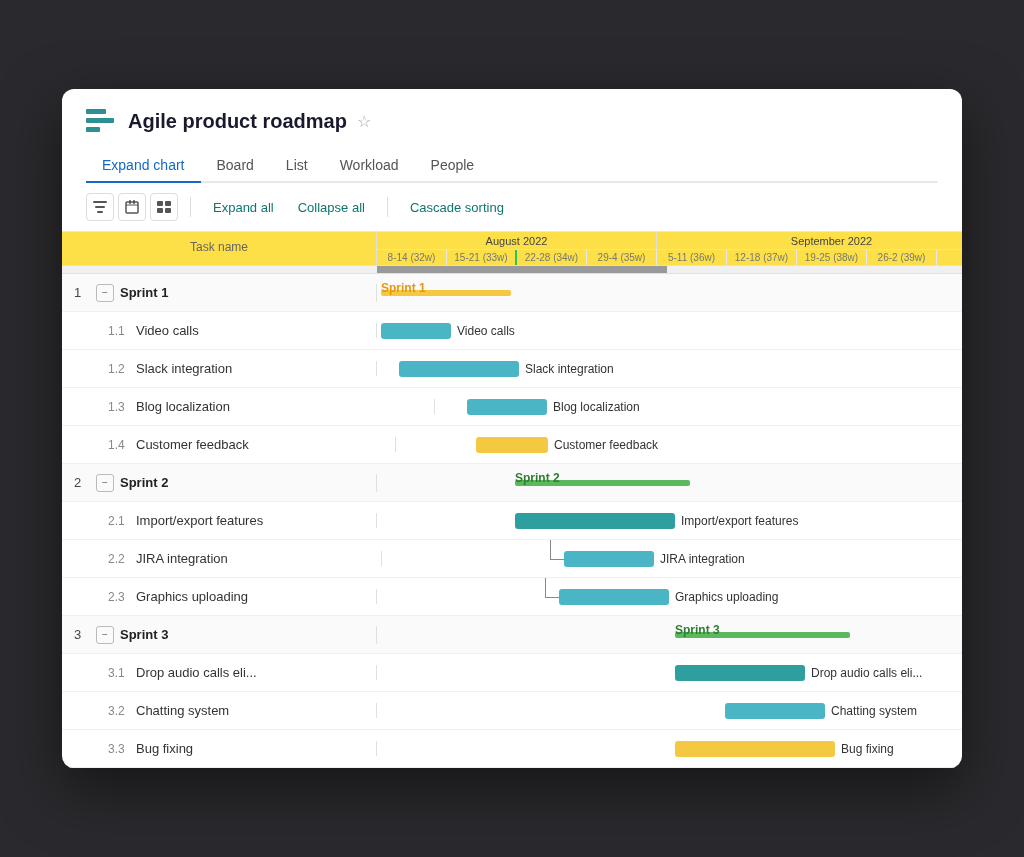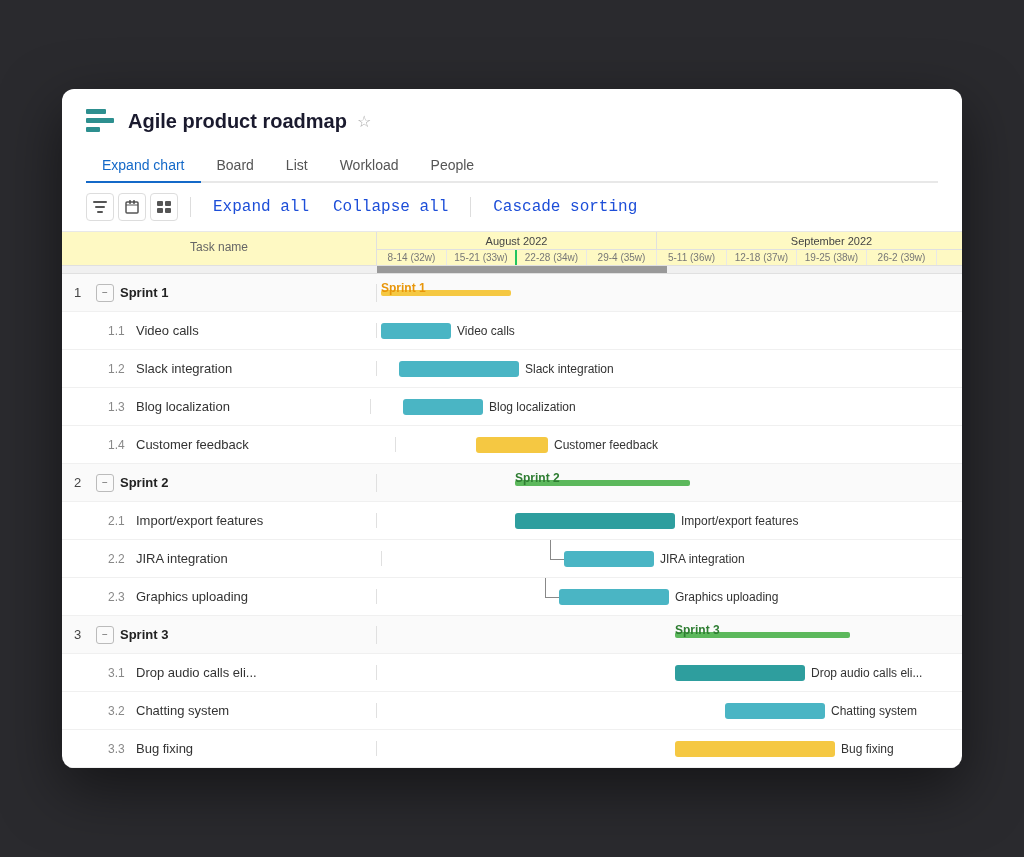--- a/index.html
+++ b/index.html
@@ -80,25 +80,24 @@
       color: #555;
     }
     .toolbar-divider {
       width: 1px;
       height: 20px;
       background: #ddd;
       margin: 0 8px;
     }
     .toolbar-btn {
       padding: 4px 10px;
-      font-size: 16px;
-      color: #1d4ed8;
+      font-size: 13px;
+      color: #0f766e;
       cursor: pointer;
       border-radius: 4px;
-      font-family: Liberation Mono, monospace;
     }
     .gantt-container {
       display: flex;
       overflow: hidden;
     }
     .task-num {
       font-size: 12px;
       color: #888;
       width: 28px;
       flex-shrink: 0;
@@ -201,21 +200,21 @@
     <div class="toolbar-btn">Expand all</div>
     <div class="toolbar-btn">Collapse all</div>
     <div class="toolbar-divider"></div>
     <div class="toolbar-btn">Cascade sorting</div>
   </div>
 
   <div class="gantt-container">
 
     <div style="display:flex; flex-direction:column; width:100%; overflow:hidden;">
 
-      <div style="display:flex; border-bottom:1px solid #e0e0e0; background:#fef9c3;">
+      <div style="display:flex; border-bottom:1px solid #e0e0e0; background:#fde047;">
         <div style="width:315px; flex-shrink:0; padding:8px 16px; font-size:12px; color:#666; border-right:1px solid #e0e0e0; text-align:center;">Task name</div>
 
         <div style="display:flex; flex-direction:column; flex-shrink:0;">
           <div style="text-align:center; font-size:11px; color:#444; padding:3px 0 2px; border-bottom:1px solid #e0e0e0; border-right:1px solid #e0e0e0; width:280px;">August 2022</div>
           <div style="display:flex;">
             <div style="min-width:70px;font-size:10px;color:#777;padding:2px 4px;border-right:1px solid #e8e8e8;text-align:center;">8-14 (32w)</div>
             <div style="min-width:70px;font-size:10px;color:#777;padding:2px 4px;border-right:2px solid #22c55e;text-align:center;">15-21 (33w)</div>
             <div style="min-width:70px;font-size:10px;color:#777;padding:2px 4px;border-right:1px solid #e8e8e8;text-align:center;">22-28 (34w)</div>
             <div style="min-width:70px;font-size:10px;color:#777;padding:2px 4px;border-right:1px solid #e8e8e8;text-align:center;">29-4 (35w)</div>
           </div>
@@ -268,21 +267,21 @@
             <span class="task-num">1.2</span>
             <span class="task-name">Slack integration</span>
           </div>
           <div style="position:relative; flex:1; height:38px;">
             <div style="position:absolute;left:22px;top:11px;width:120px;height:16px;background:#4ab5c4;border-radius:3px;"></div>
             <span style="position:absolute;left:148px;top:12px;font-size:12px;color:#333;">Slack integration</span>
           </div>
         </div>
 
         <div style="display:flex; height:38px; border-bottom:1px solid #f0f0f0; align-items:center;">
-          <div style="width:309px;flex-shrink:0;display:flex;align-items:center;padding:0 12px 0 46px;border-right:1px solid #e0e0e0;">
+          <div style="width:373px;flex-shrink:0;display:flex;align-items:center;padding:0 12px 0 46px;border-right:1px solid #e0e0e0;">
             <span class="task-num">1.3</span>
             <span class="task-name">Blog localization</span>
           </div>
           <div style="position:relative; flex:1; height:38px;">
             <div style="position:absolute;left:32px;top:11px;width:80px;height:16px;background:#4ab5c4;border-radius:3px;"></div>
             <span style="position:absolute;left:118px;top:12px;font-size:12px;color:#333;">Blog localization</span>
           </div>
         </div>
 
         <div style="display:flex; height:38px; border-bottom:1px solid #f0f0f0; align-items:center;">

